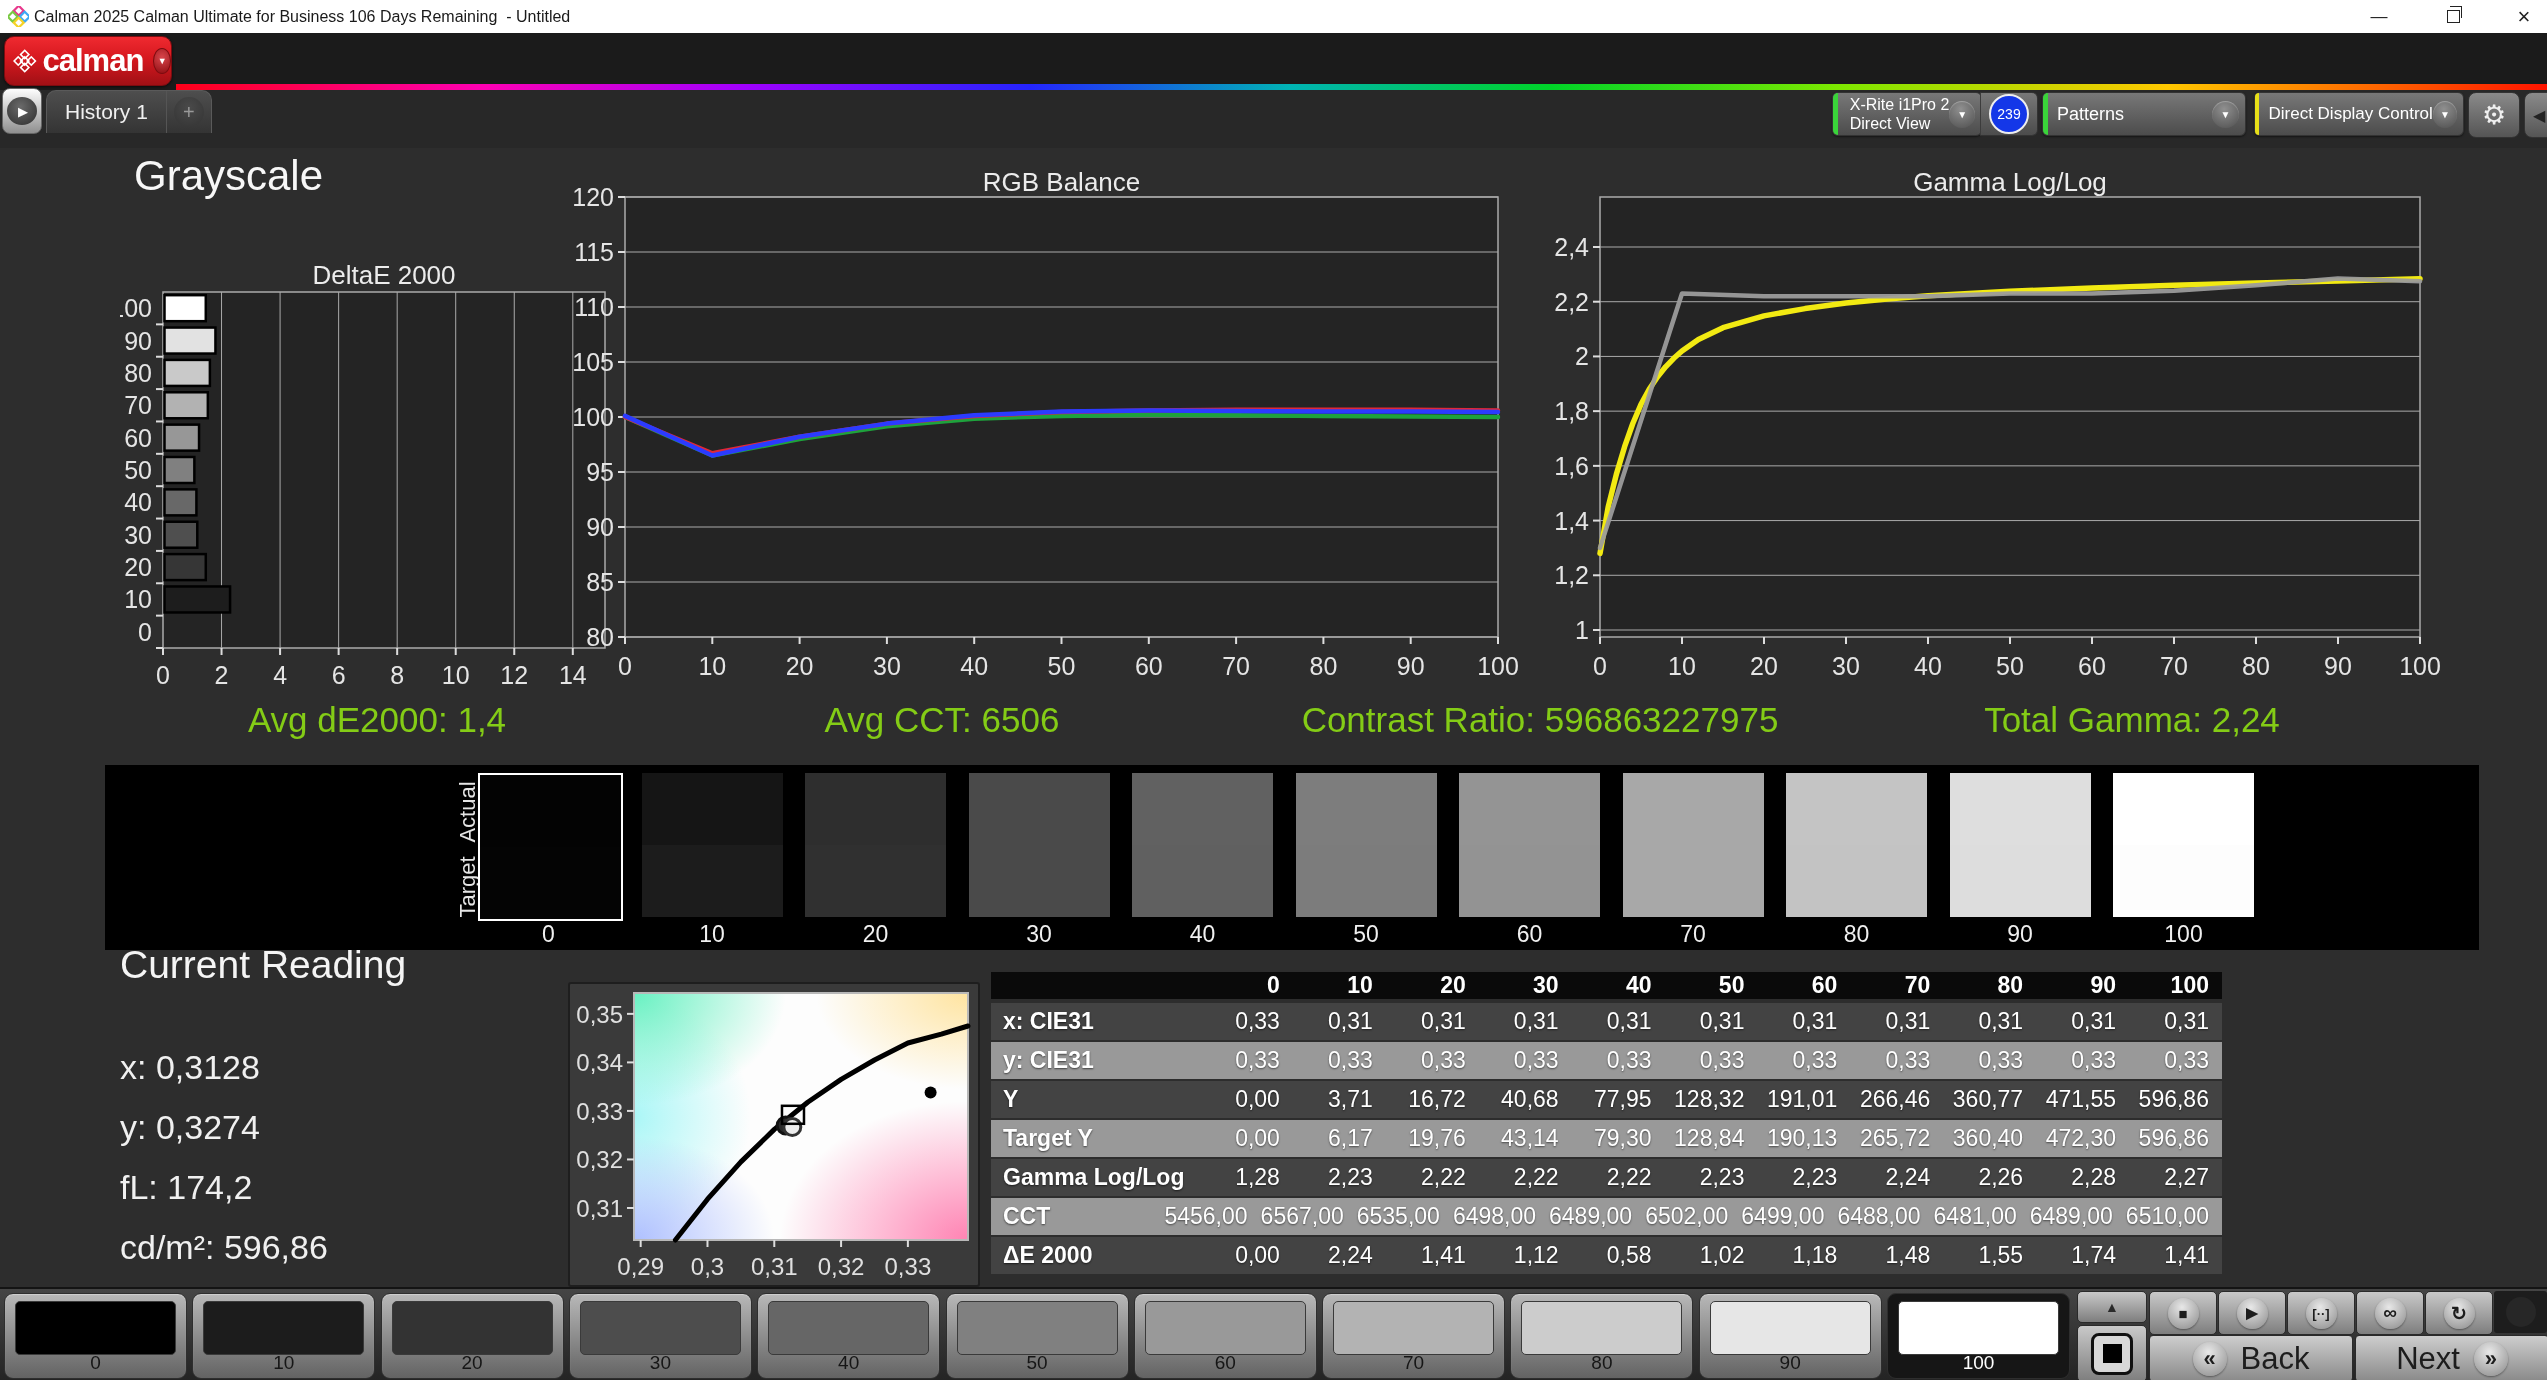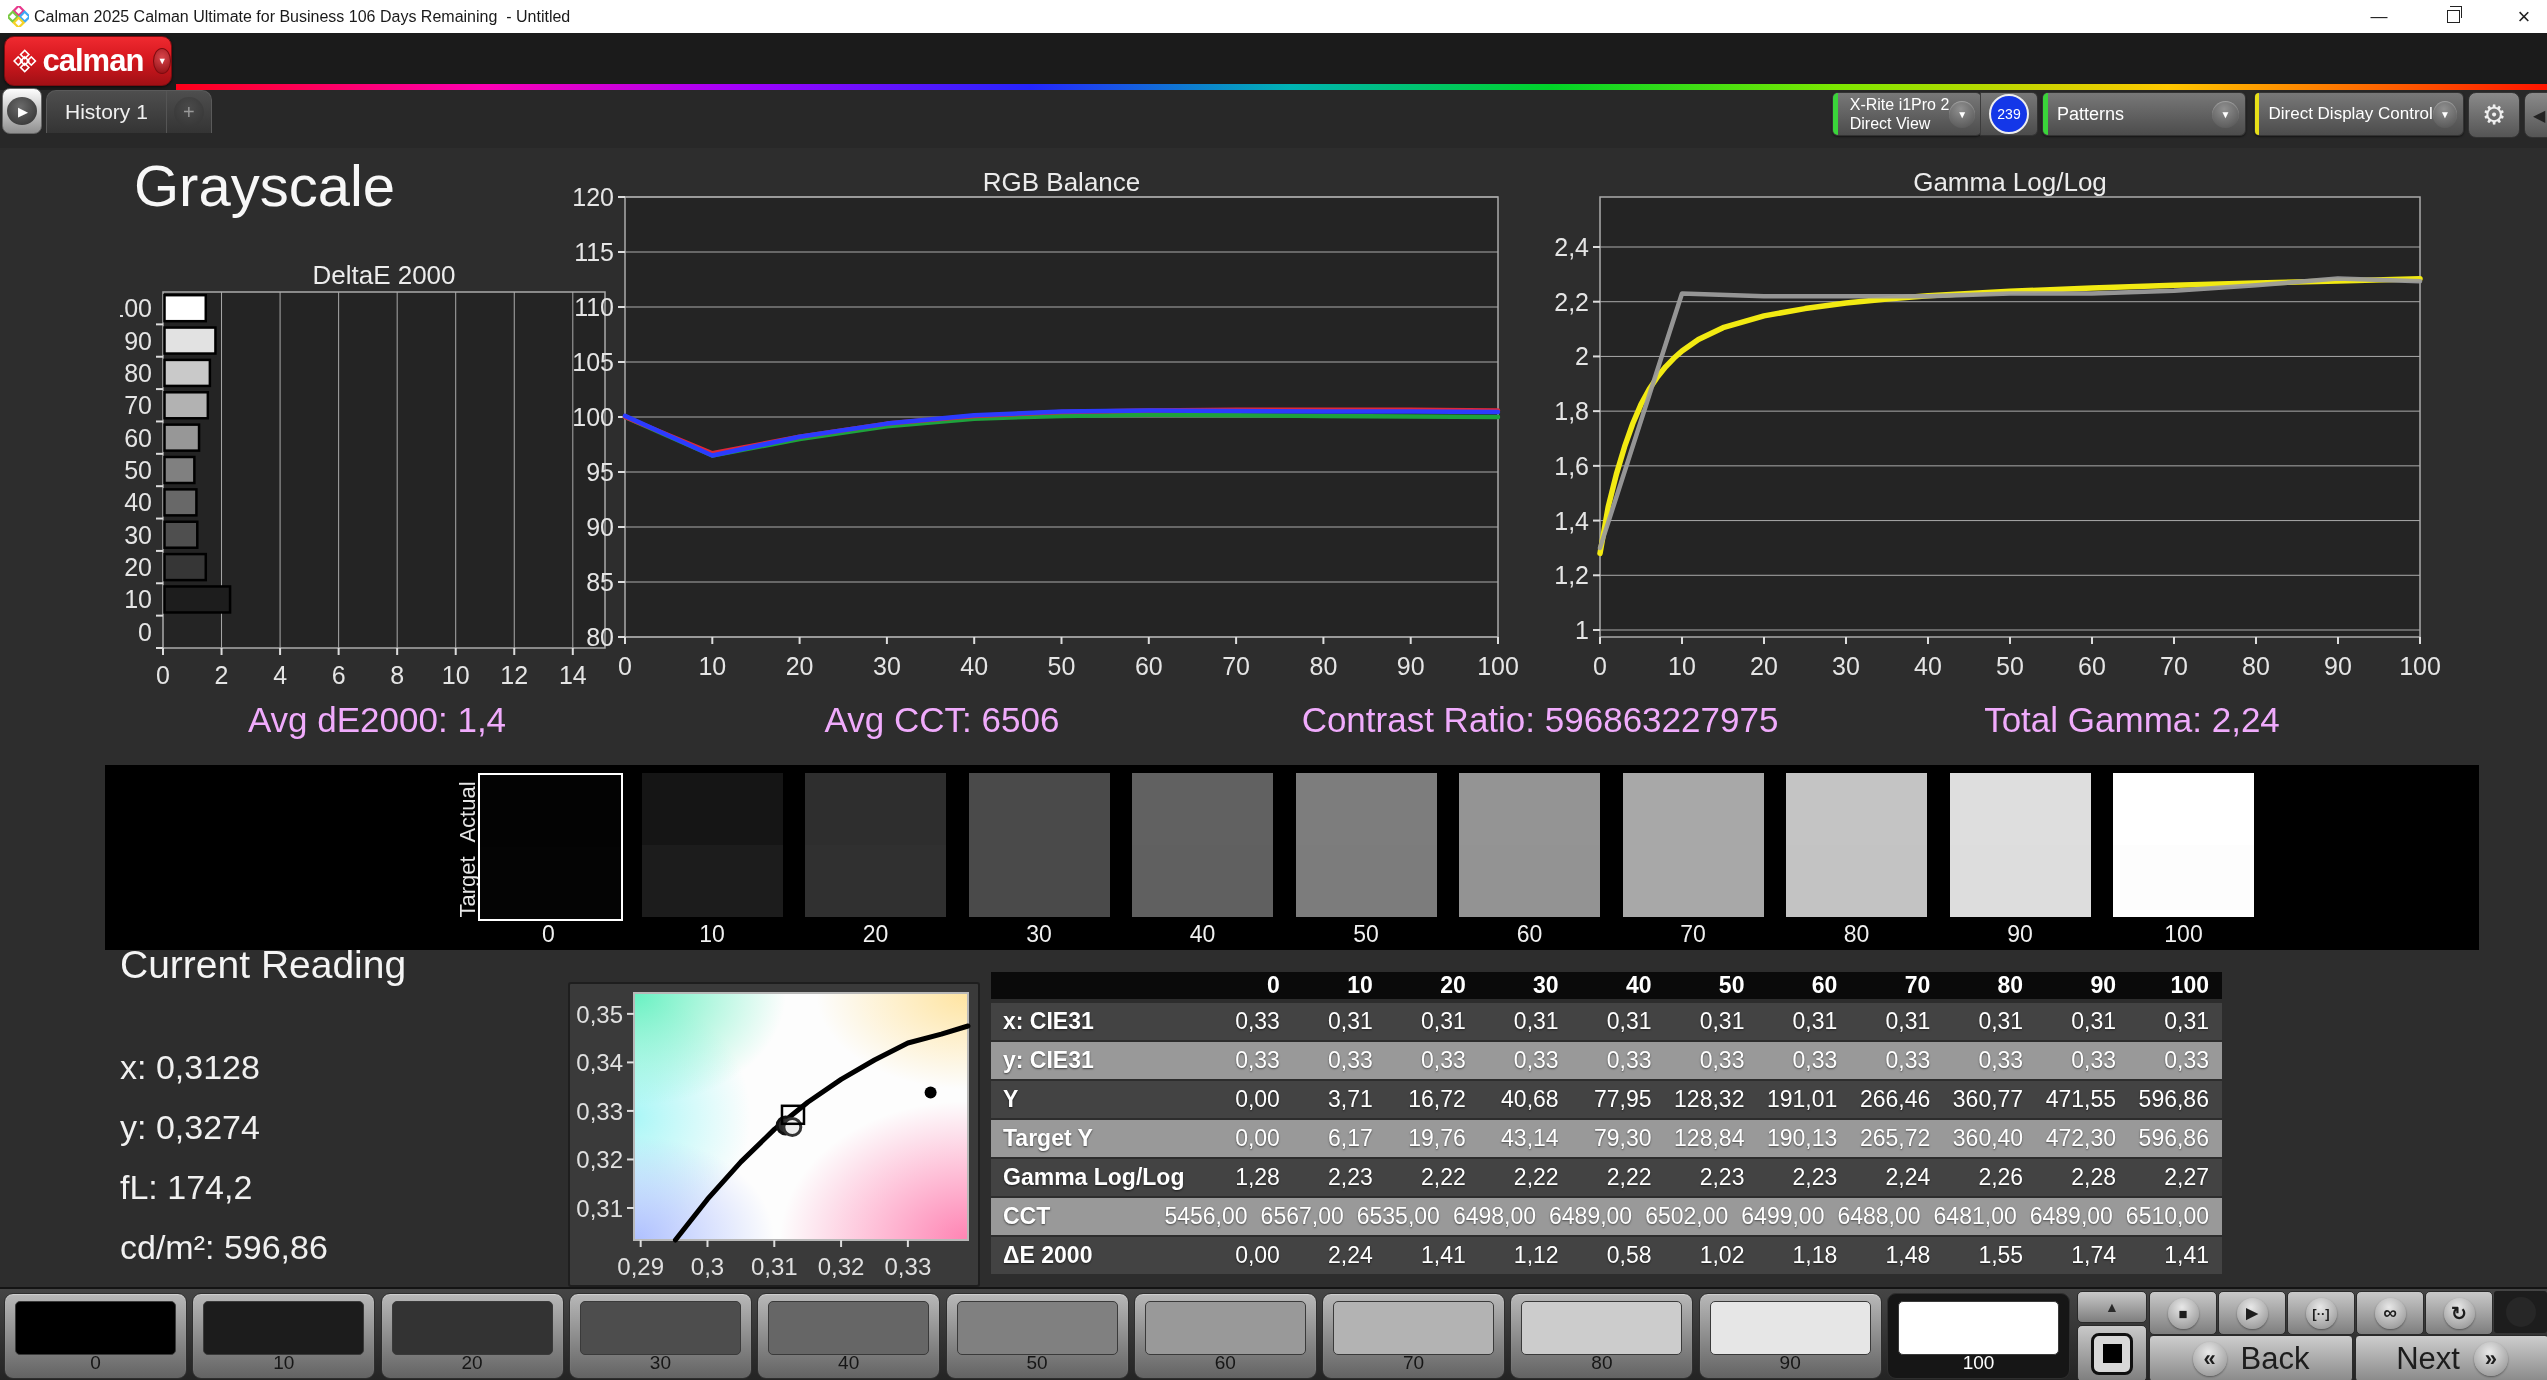--- a/index.html
+++ b/index.html
@@ -47,23 +47,23 @@
   .dd-text1{font-size:16px;color:#fff;line-height:19px;margin-left:12px;white-space:nowrap;}
   .dd-text{font-size:18px;color:#fff;margin-left:9px;white-space:nowrap;}
   .badge-box{top:2px;height:42px;border-radius:0 6px 6px 0;border:1px solid #333;border-left:1px solid #3c3c3c;
       background:linear-gradient(#787878,#4c4c4c);display:flex;align-items:center;justify-content:center;}
   .badge{width:36px;height:36px;border-radius:50%;background:var(--badge-blue);border:2px solid #eee;
       color:#fff;font-size:14px;display:flex;align-items:center;justify-content:center;}
   .toolbtn{top:0;height:44px;border-radius:8px;border:1px solid #333;
       background:linear-gradient(#8a8a8a,#555);display:flex;align-items:center;justify-content:center;
       color:#f0f0f0;}
   
-  .page-title{left:134px;top:152px;font-size:58px;font-weight:300;color:#f7f7f7;letter-spacing:0;}
+  .page-title{left:134px;top:152px;font-size:42px;font-weight:300;color:#f7f7f7;letter-spacing:0;}
   .chart-title{font-size:26px;color:#ececec;text-align:center;}
-  .stat{top:700px;font-size:35px;color:#f0abfc;transform:translateX(-50%);white-space:nowrap;}
+  .stat{top:700px;font-size:35px;color:#84cc16;transform:translateX(-50%);white-space:nowrap;}
   
   .swatch-panel{left:105px;top:765px;width:2374px;height:185px;background:#000;}
   .vlabel{width:140px;height:24px;font-size:22px;color:#e5e5e5;text-align:center;transform:rotate(-90deg);}
   .swatch{position:absolute;top:8px;width:141px;height:144px;}
   .swatch-label{position:absolute;top:156px;width:141px;text-align:center;font-size:23px;color:#f0f0f0;}
   
   .cr-title{left:120px;top:943px;font-size:39px;font-weight:300;color:#f5f5f5;}
   .cr-line{left:120px;font-size:34px;color:#f0f0f0;}
   
   .cie-panel{left:568px;top:982px;width:408px;height:301px;background:#3a3a3a;border:2px solid #1e1e1e;border-radius:3px;}

